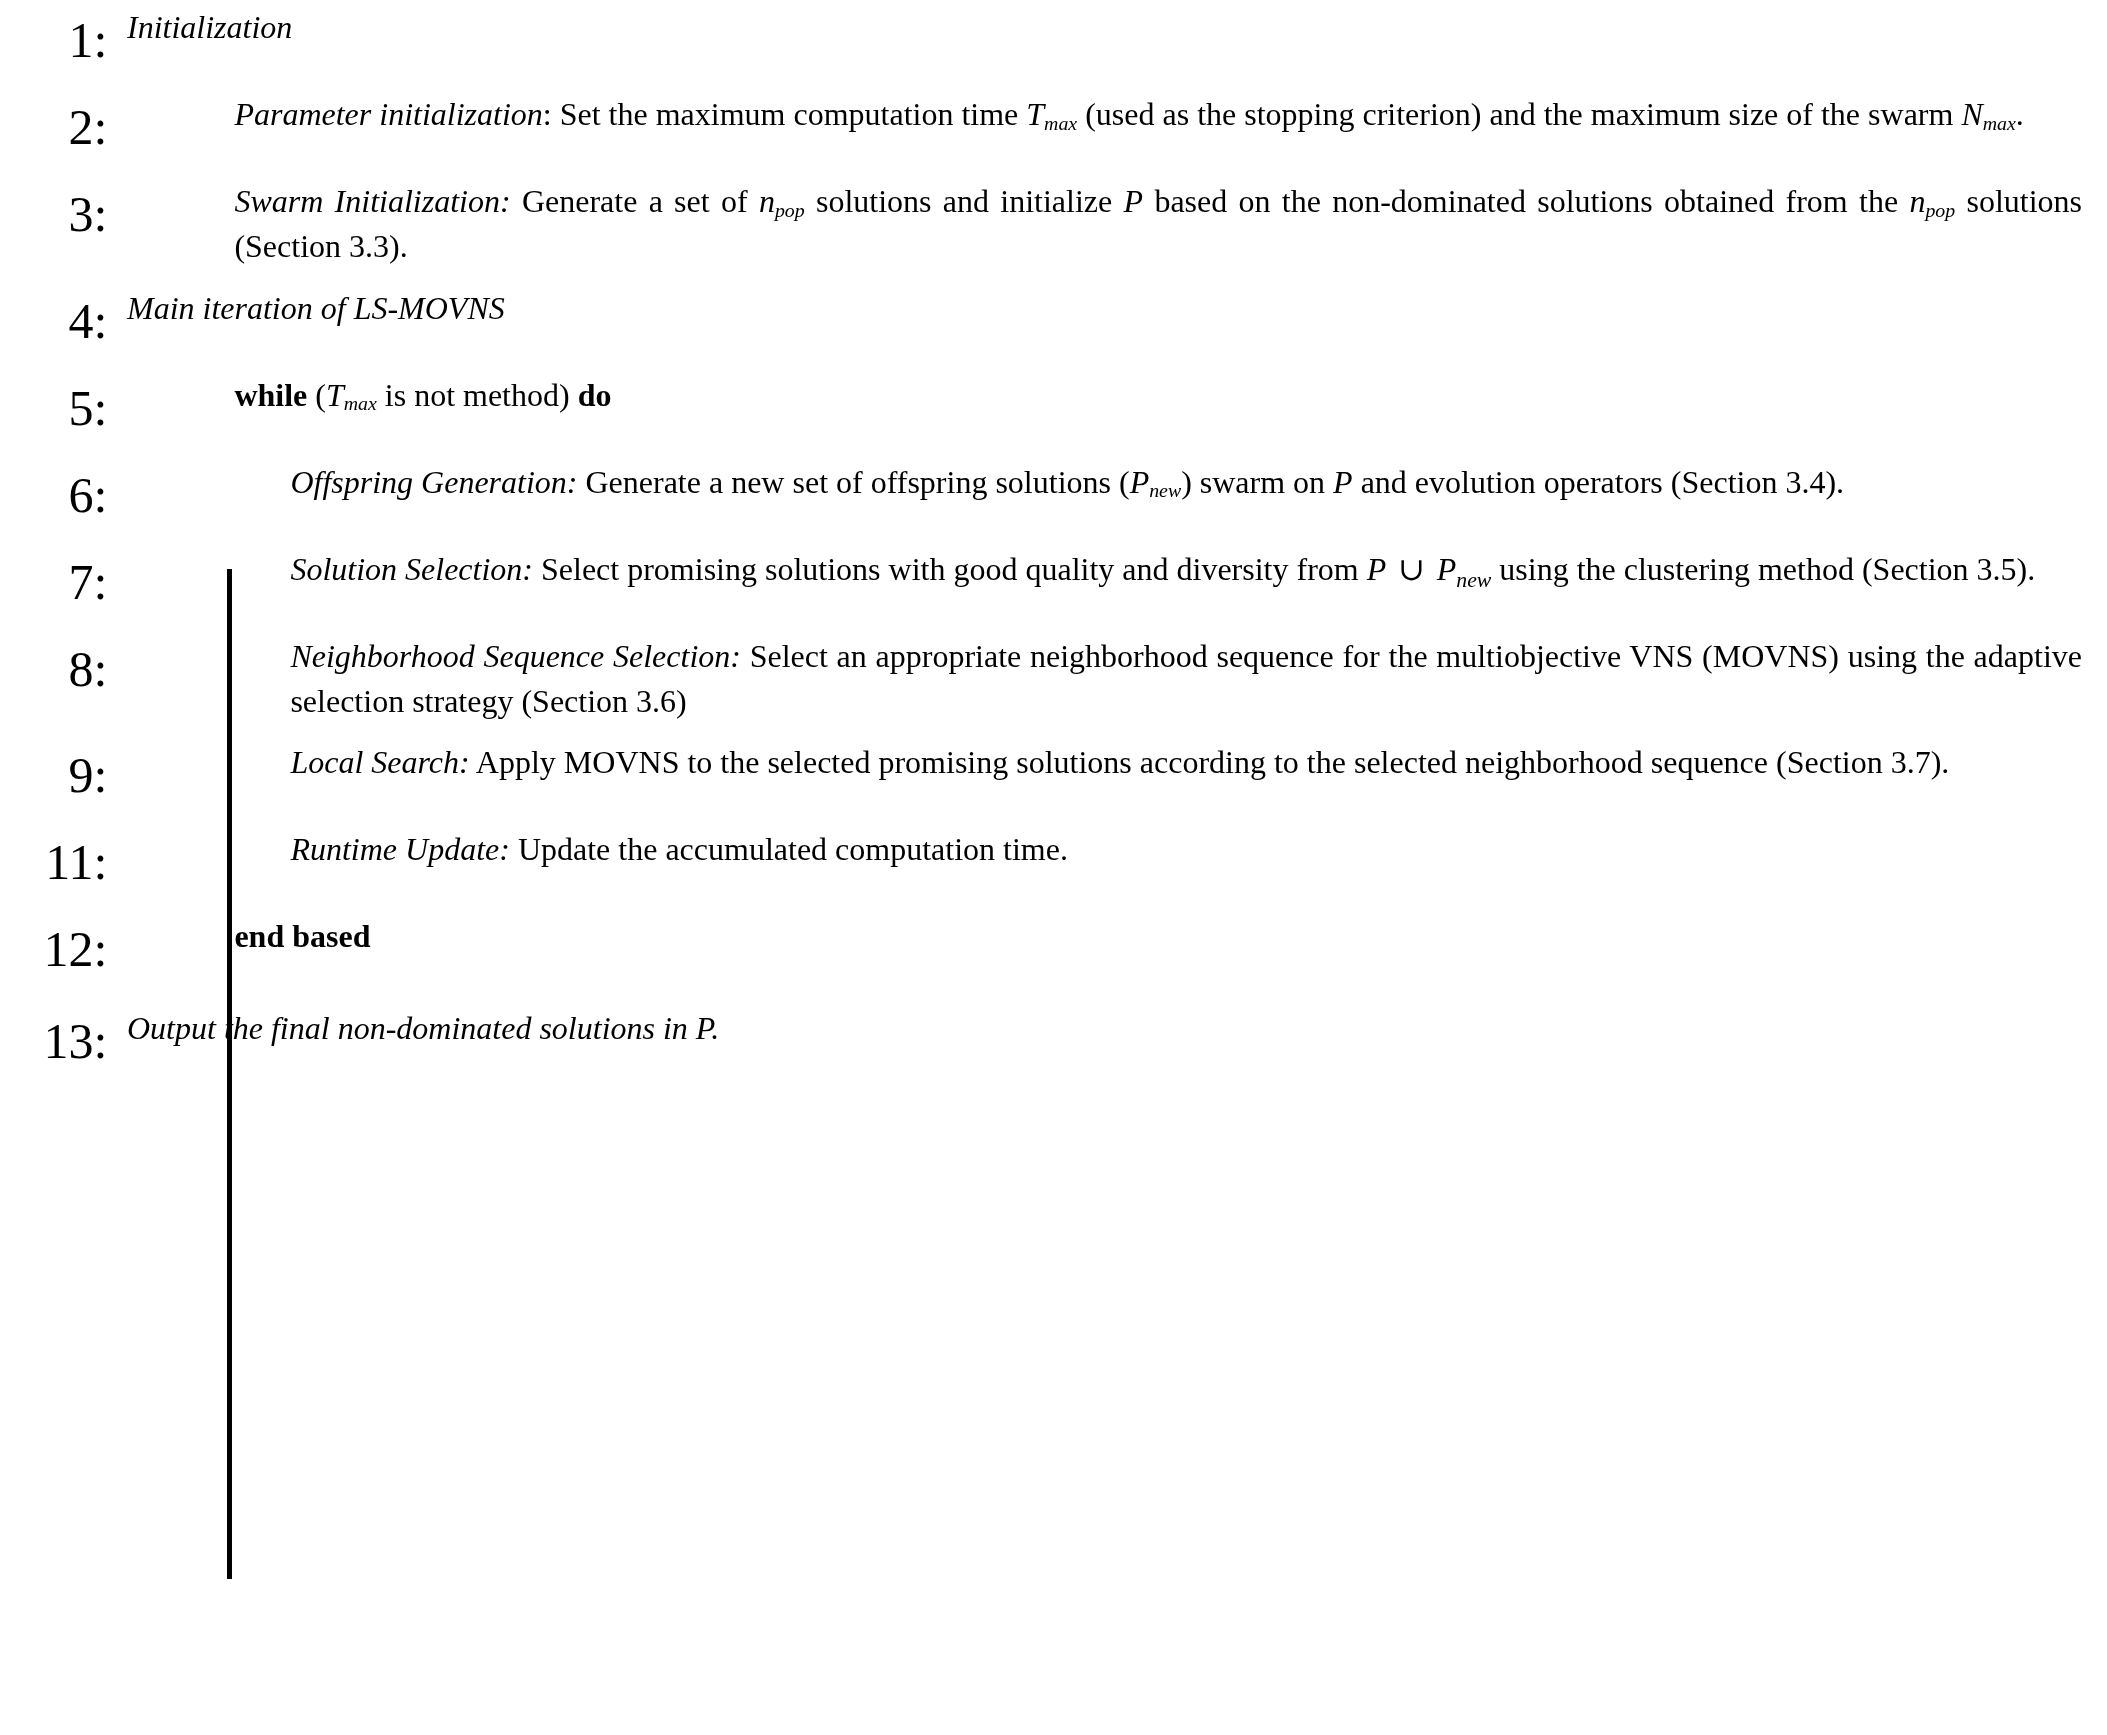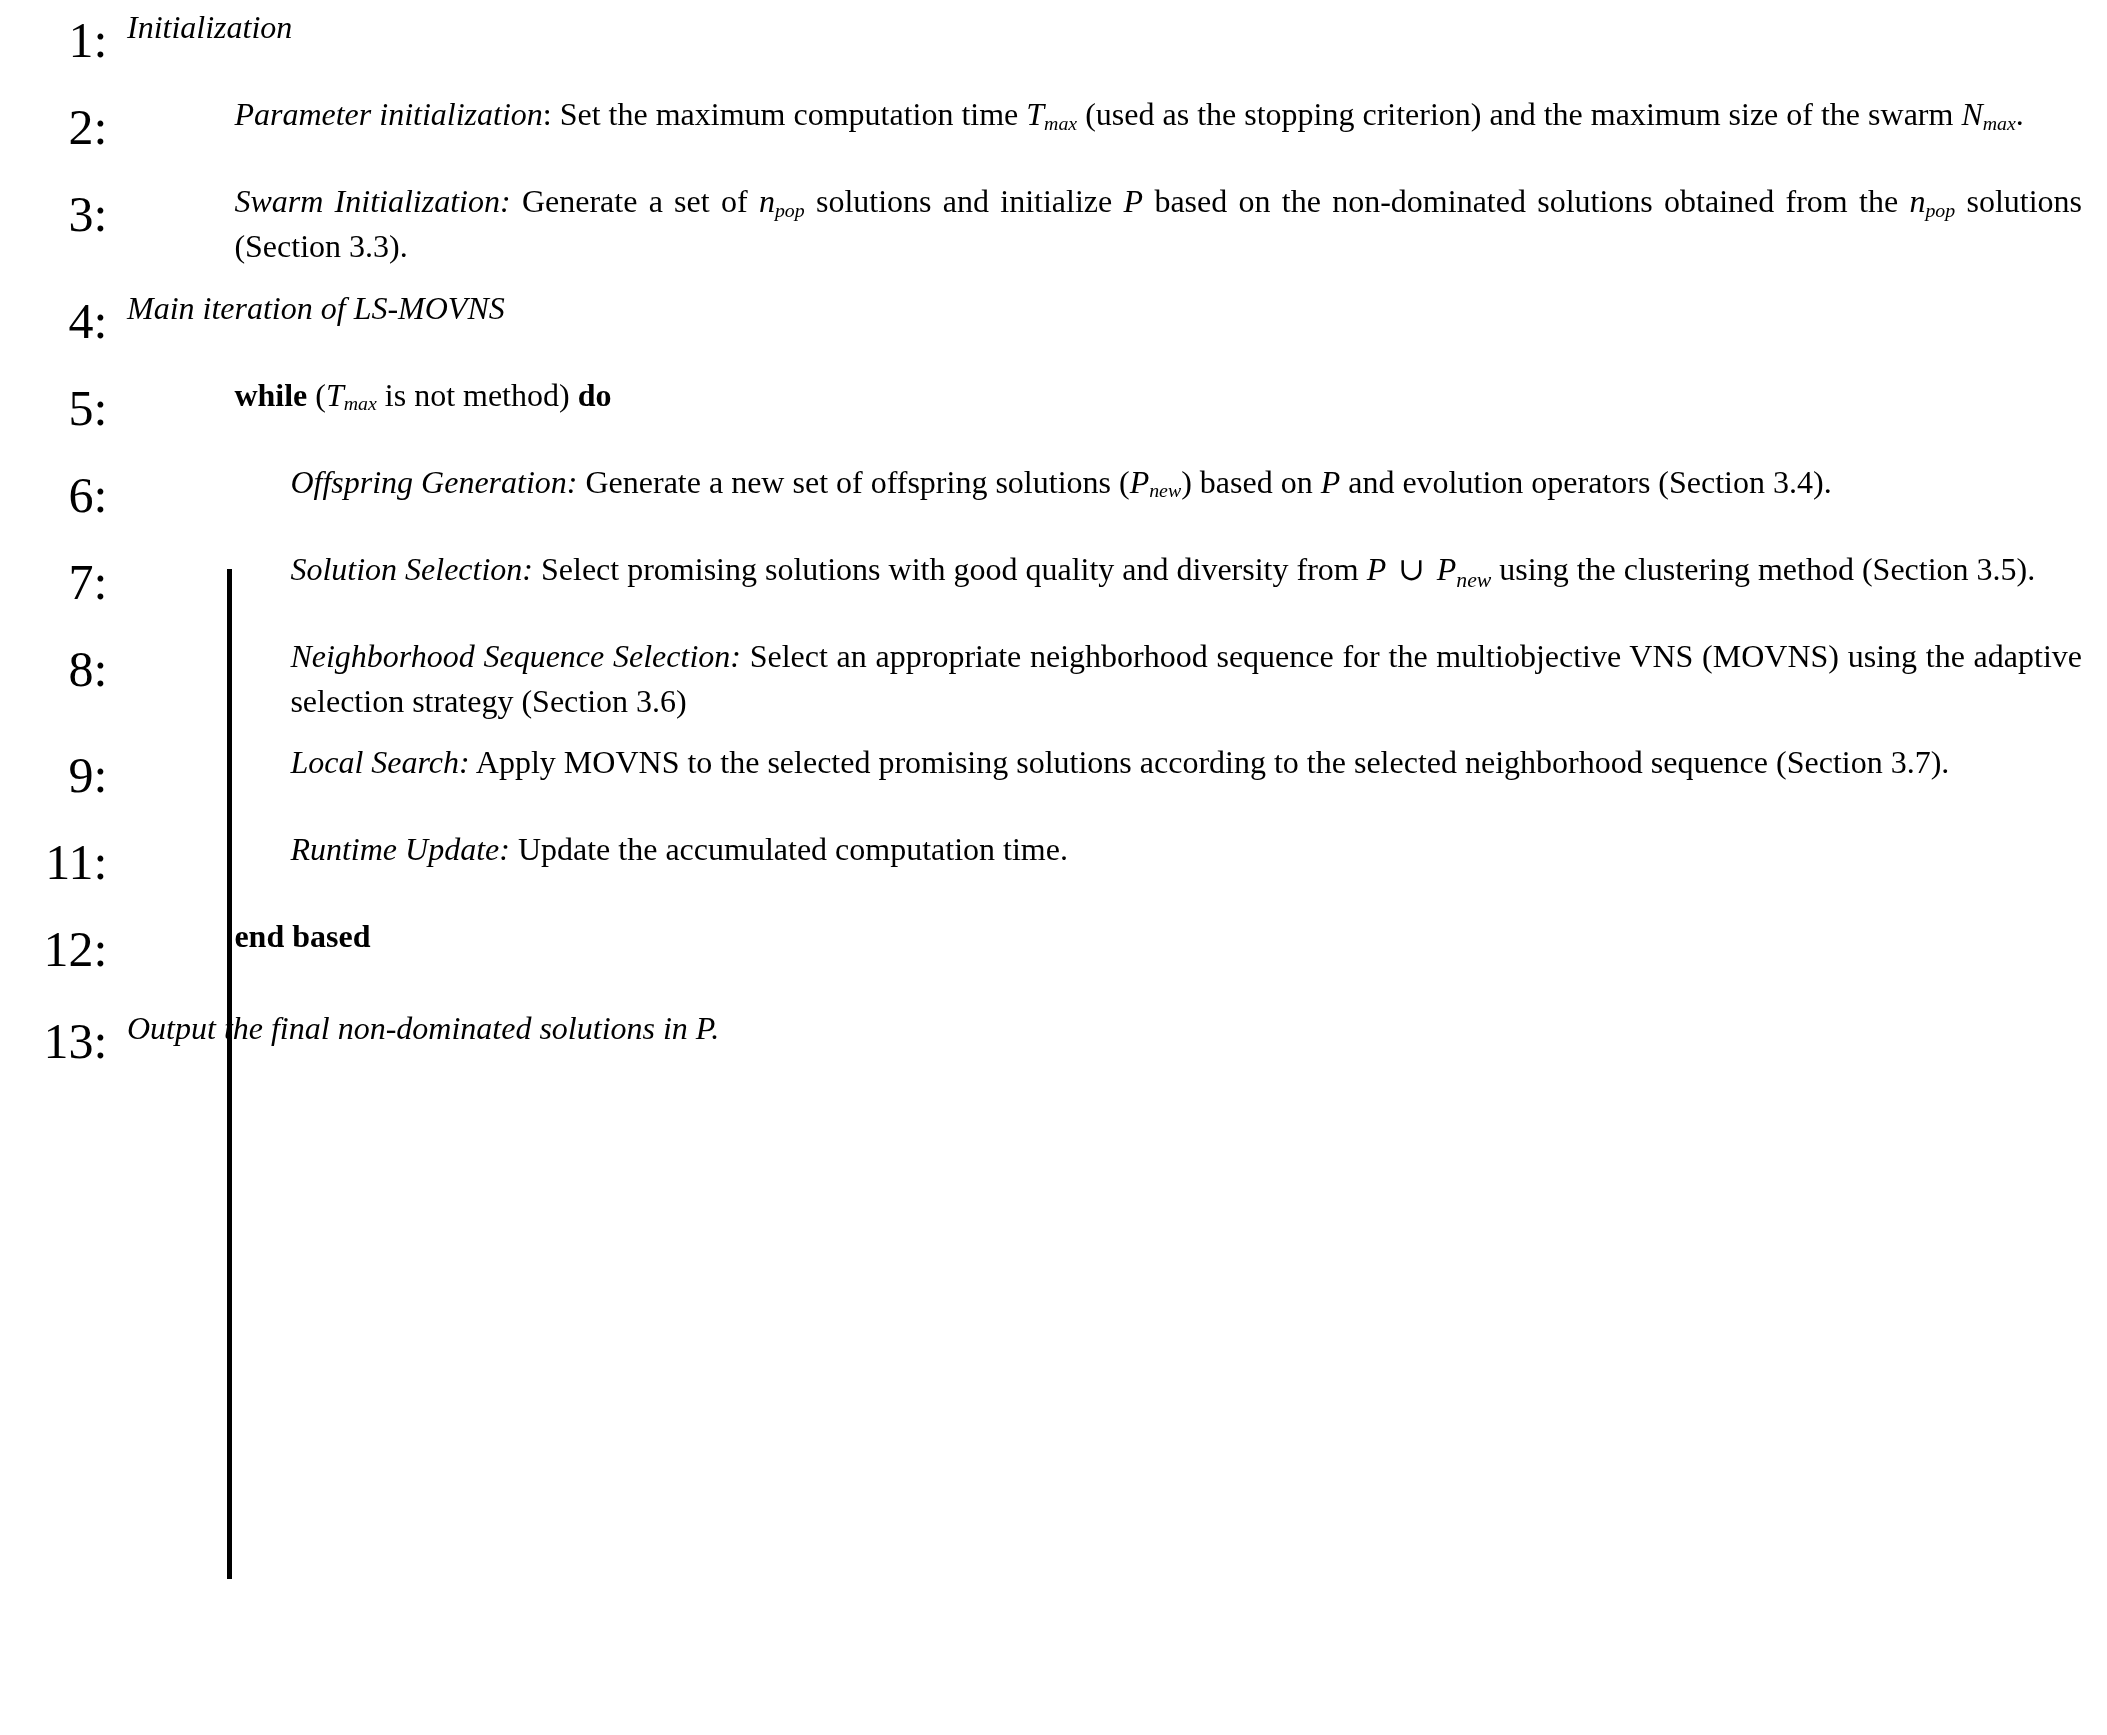--- a/index.html
+++ b/index.html
@@ -123,21 +123,21 @@
       <div class="step lvl0 gap-md">
         <div class="step-num">4:</div>
         <div class="step-body"><span class="it">Main iteration of LS-MOVNS</span></div>
       </div>
       <div class="step lvl1 gap-md">
         <div class="step-num">5:</div>
         <div class="step-body"><span class="bd">while</span><span class="rm"> (</span><span class="var"><span>T</span><sub>max</sub></span><span class="rm"> is not method) </span><span class="bd">do</span></div>
       </div>
       <div class="step lvl2 gap-md">
         <div class="step-num">6:</div>
-        <div class="step-body"><span class="it">Offspring Generation:</span><span class="rm"> Generate a new set of offspring solutions (</span><span class="var"><span>P</span><sub>new</sub></span><span class="rm">) based on </span><span class="it">P</span><span class="rm"> and evolution operators (Section 3.4).</span></div>
+        <div class="step-body"><span class="it">Offspring Generation:</span><span class="rm"> Generate a new set of offspring solutions (</span><span class="var"><span>P</span><sub>new</sub></span><span class="rm">) swarm on </span><span class="it">P</span><span class="rm"> and evolution operators (Section 3.4).</span></div>
       </div>
       <div class="step lvl2 gap-md">
         <div class="step-num">7:</div>
         <div class="step-body"><span class="it">Solution Selection:</span><span class="rm"> Select promising solutions with good quality and diversity from </span><span class="it">P</span><span class="mathop"> ∪ </span><span class="mvar"><span>P</span><sub>new</sub></span><span class="rm">  using the clustering method (Section 3.5).</span></div>
       </div>
       <div class="step lvl2 gap-md">
         <div class="step-num">8:</div>
         <div class="step-body"><span class="it">Neighborhood Sequence Selection:</span><span class="rm"> Select an appropriate neighborhood sequence for the multiobjective VNS (MOVNS) using the adaptive selection strategy (Section 3.6)</span></div>
       </div>
       <div class="step lvl2 gap-md">

